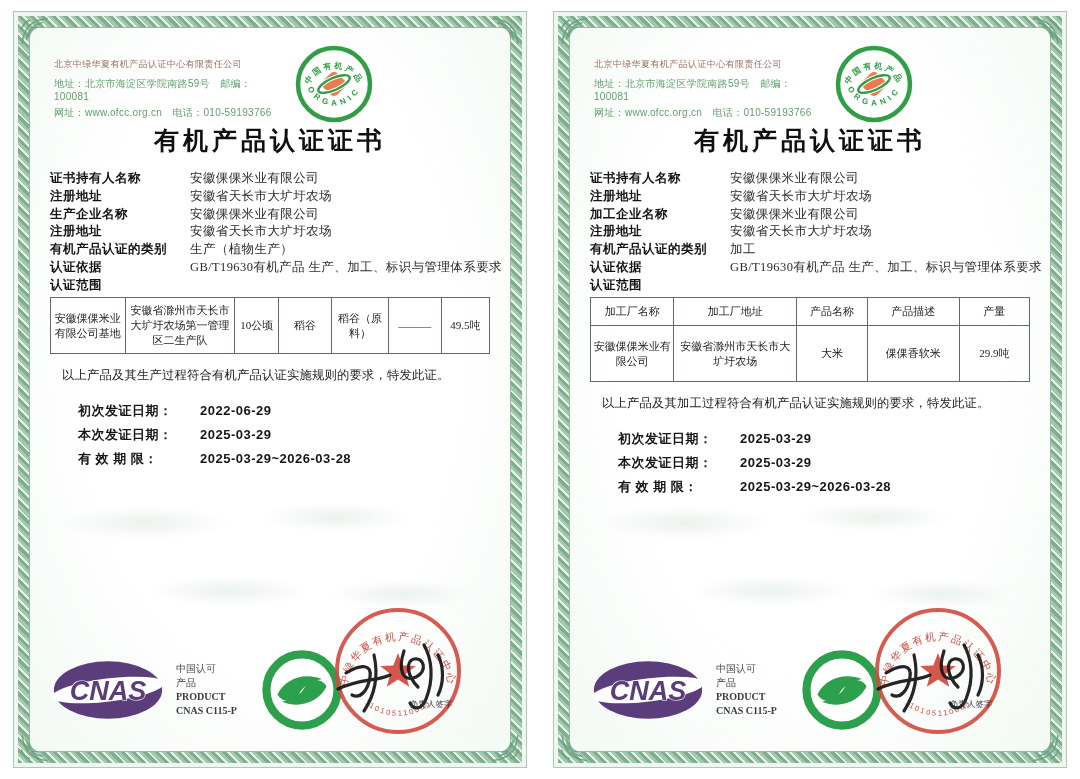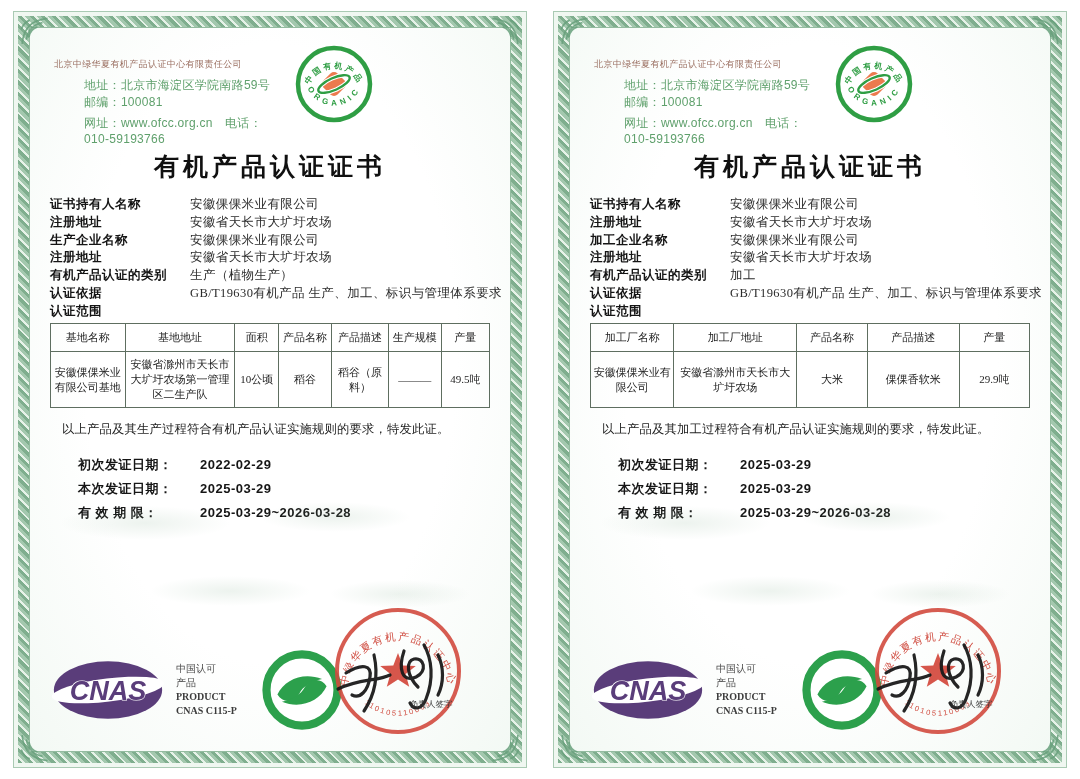--- a/index.html
+++ b/index.html
@@ -43,21 +43,21 @@
   .wm { position:absolute; border-radius:50%; pointer-events:none;
         background:radial-gradient(closest-side, rgba(140,180,150,.16), rgba(140,180,150,0)); }
   .wm1 { top:478px; left:30px;  width:170px; height:34px; }
   .wm2 { top:474px; left:230px; width:150px; height:30px; }
   .wm3 { top:548px; left:120px; width:160px; height:30px; }
   .wm4 { top:552px; left:300px; width:140px; height:28px; }
 
   .cert-head { display:flex; align-items:flex-start; margin-top:6px; }
   .issuer { width:232px; padding-top:12px; padding-left:4px; font-family:"Liberation Sans", sans-serif; }
   .issuer-name { font-size:9px;  color:#9b7062; letter-spacing:.4px; margin-bottom:6px; }
-  .issuer-line { font-size:12px; color:#5fa06c; letter-spacing:.3px; margin-bottom:4px;margin-left:30px; }
+  .issuer-line { font-size:10px; color:#5fa06c; letter-spacing:.3px; margin-bottom:4px; }
   .org-logo { width:80px; height:80px; margin-left:12px; margin-top:-2px; flex-shrink:0; }
 
   .certno { text-align:right; padding-right:20px; margin-top:4px;
             font-size:13.5px; color:#2d2d2d; letter-spacing:1px; }
 
   .title { text-align:center; font-size:25px; font-weight:bold; letter-spacing:4px;
            color:#101010; margin-bottom:13px; }
 
   .fields { }
   .frow { display:flex; line-height:1.42; }
@@ -174,47 +174,38 @@
           <colgroup>
             <col style="width:17%">
               <col style="width:25%">
               <col style="width:10%">
               <col style="width:12%">
               <col style="width:13%">
               <col style="width:12%">
               <col style="width:11%">
           </colgroup>
           <tbody>
-              <tr>
-            <th>基地名称</th>
-            <th>基地地址</th>
-            <th>面积</th>
-            <th>产品名称</th>
-            <th>产品描述</th>
-            <th>生产规模</th>
-            <th>产量</th>
-          </tr>
           <tr>
             <td>安徽倮倮米业有限公司基地</td>
             <td>安徽省滁州市天长市大圹圩农场第一管理区二生产队</td>
             <td>10公顷</td>
             <td>稻谷</td>
             <td>稻谷（原料）</td>
             <td>———</td>
             <td>49.5吨</td>
           </tr>
         </tbody>
           </table>
 
         <div class="statement">以上产品及其生产过程符合有机产品认证实施规则的要求，特发此证。</div>
 
         <div class="dates">
           <div class="drow">
               <span class="dlabel">初次发证日期：</span>
-              <span class="dval">2022-02-29</span>
+              <span class="dval">2022-06-29</span>
             </div>
           <div class="drow">
               <span class="dlabel">本次发证日期：</span>
               <span class="dval">2025-03-29</span>
             </div>
           <div class="drow">
               <span class="dlabel">有 效 期 限：</span>
               <span class="dval">2025-03-29~2026-03-28</span>
             </div>
         </div>

